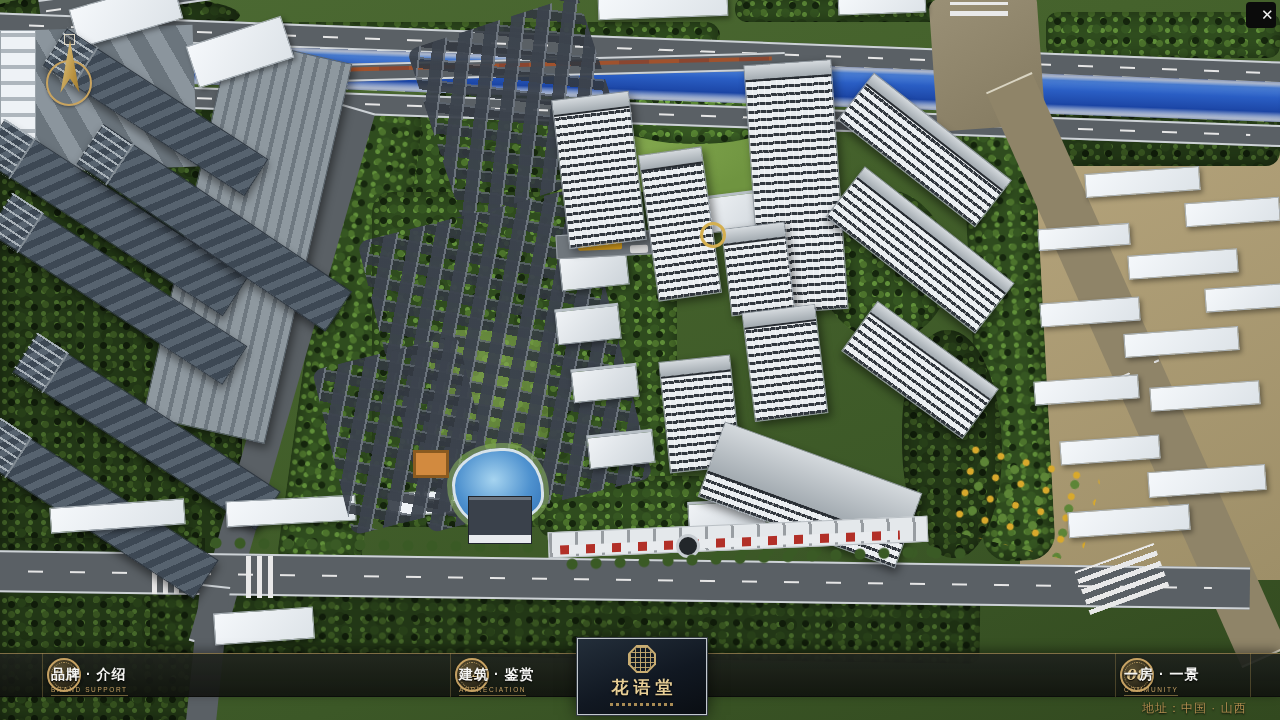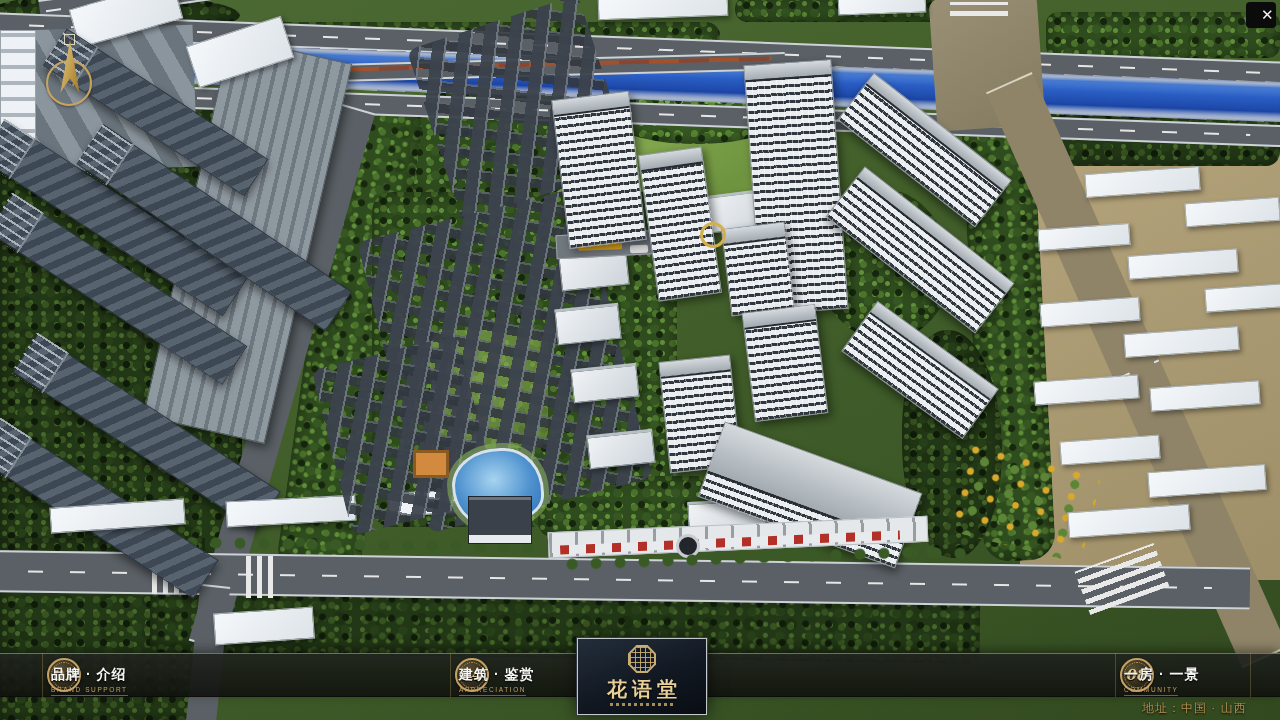--- a/index.html
+++ b/index.html
@@ -121,21 +121,21 @@
     box-shadow:0 0 16px rgba(0,0,0,.65);}
   .panel .seal{position:absolute;left:50%;top:6px;width:28px;height:28px;margin-left:-14px;
     background:#c9ad72;
     clip-path:polygon(30% 0,70% 0,100% 30%,100% 70%,70% 100%,30% 100%,0 70%,0 30%);}
   .panel .seal .seal-in{position:absolute;inset:2px;background:#141b24;
     clip-path:polygon(30% 0,70% 0,100% 30%,100% 70%,70% 100%,30% 100%,0 70%,0 30%);
     background-image:linear-gradient(rgba(201,173,114,.9) 1px,rgba(0,0,0,0) 1px),
       linear-gradient(90deg,rgba(201,173,114,.9) 1px,rgba(0,0,0,0) 1px);
     background-size:5px 5px;}
   .panel .title{position:absolute;left:0;right:0;top:37px;text-align:center;
-    font-family:"DejaVu Serif","Liberation Serif",serif;font-weight:bold;font-size:20px;
+    font-family:"DejaVu Serif","Liberation Serif",serif;font-weight:bold;font-size:17px;
     color:#e8cf96;letter-spacing:5px;text-indent:5px;text-shadow:0 1px 2px #000;}
   .panel .tagline{position:absolute;left:50%;top:64px;width:64px;height:3px;margin-left:-32px;
     background:repeating-linear-gradient(90deg,#a98c55 0 3px,rgba(0,0,0,0) 3px 6px);}
 
   .address{left:1142px;top:700px;z-index:25;font-size:12px;color:#b08d4f;
     letter-spacing:1px;text-shadow:0 1px 2px #000;white-space:nowrap;}
 </style>
 </head>
 <body>
 

